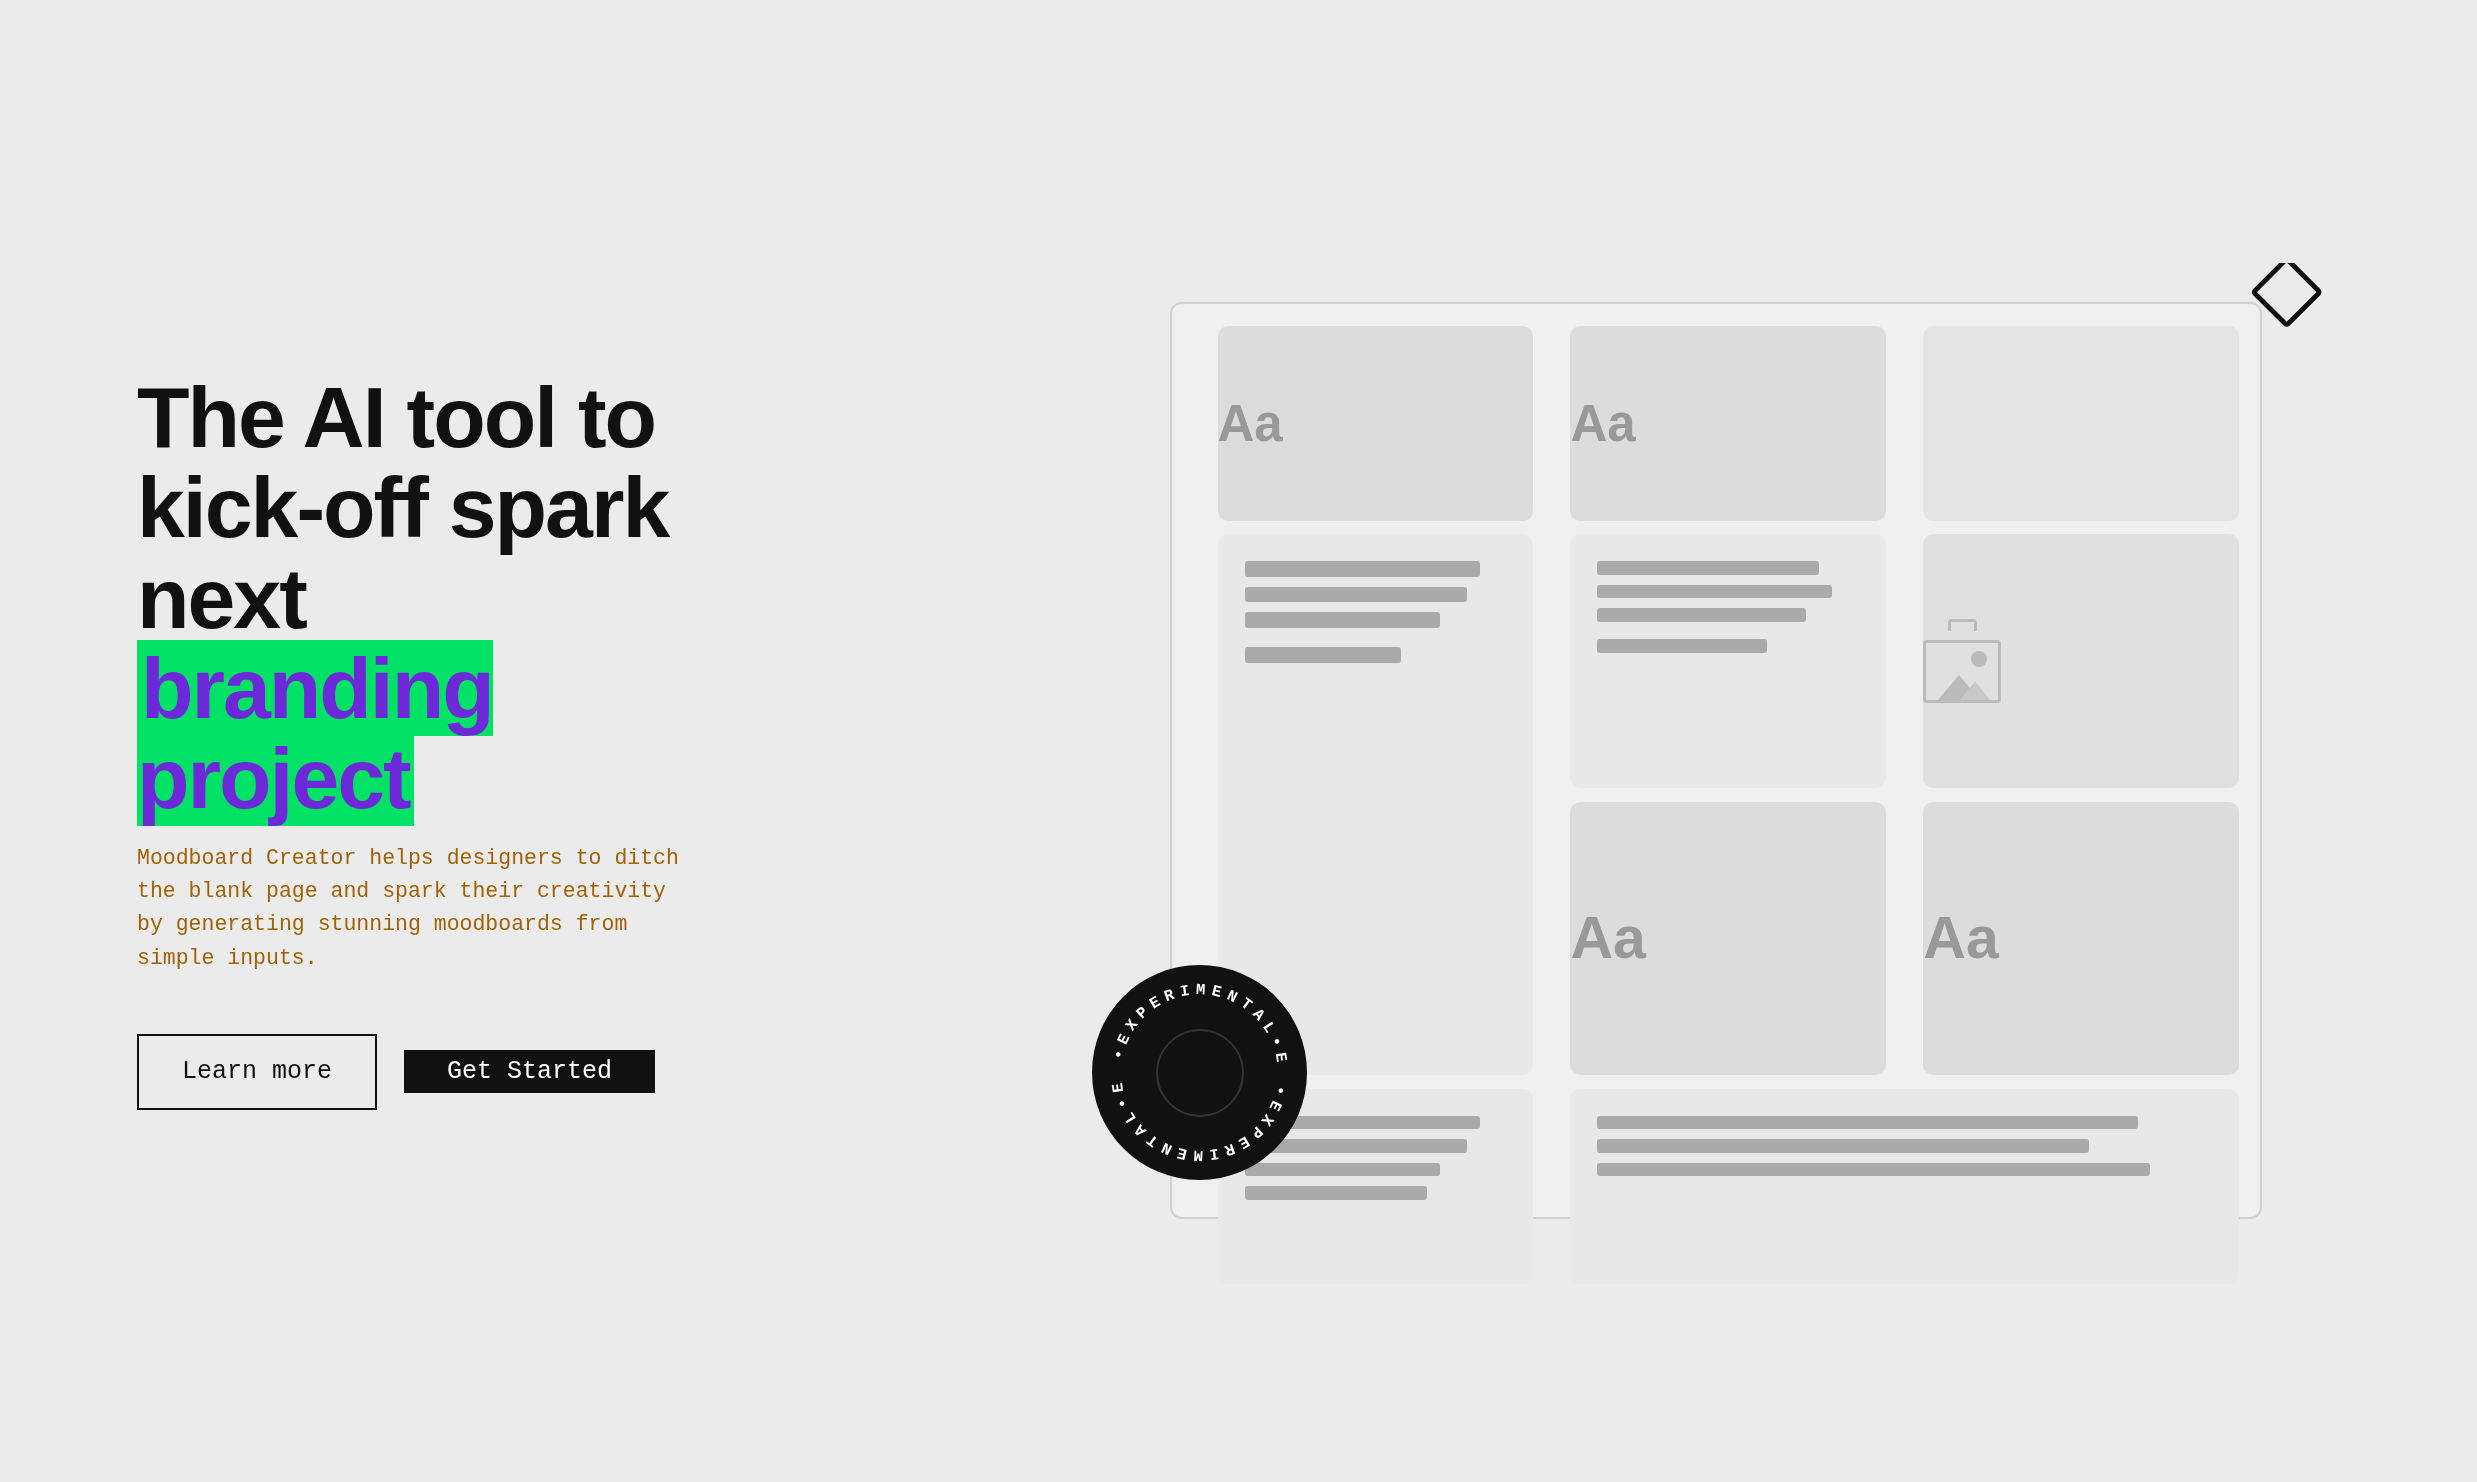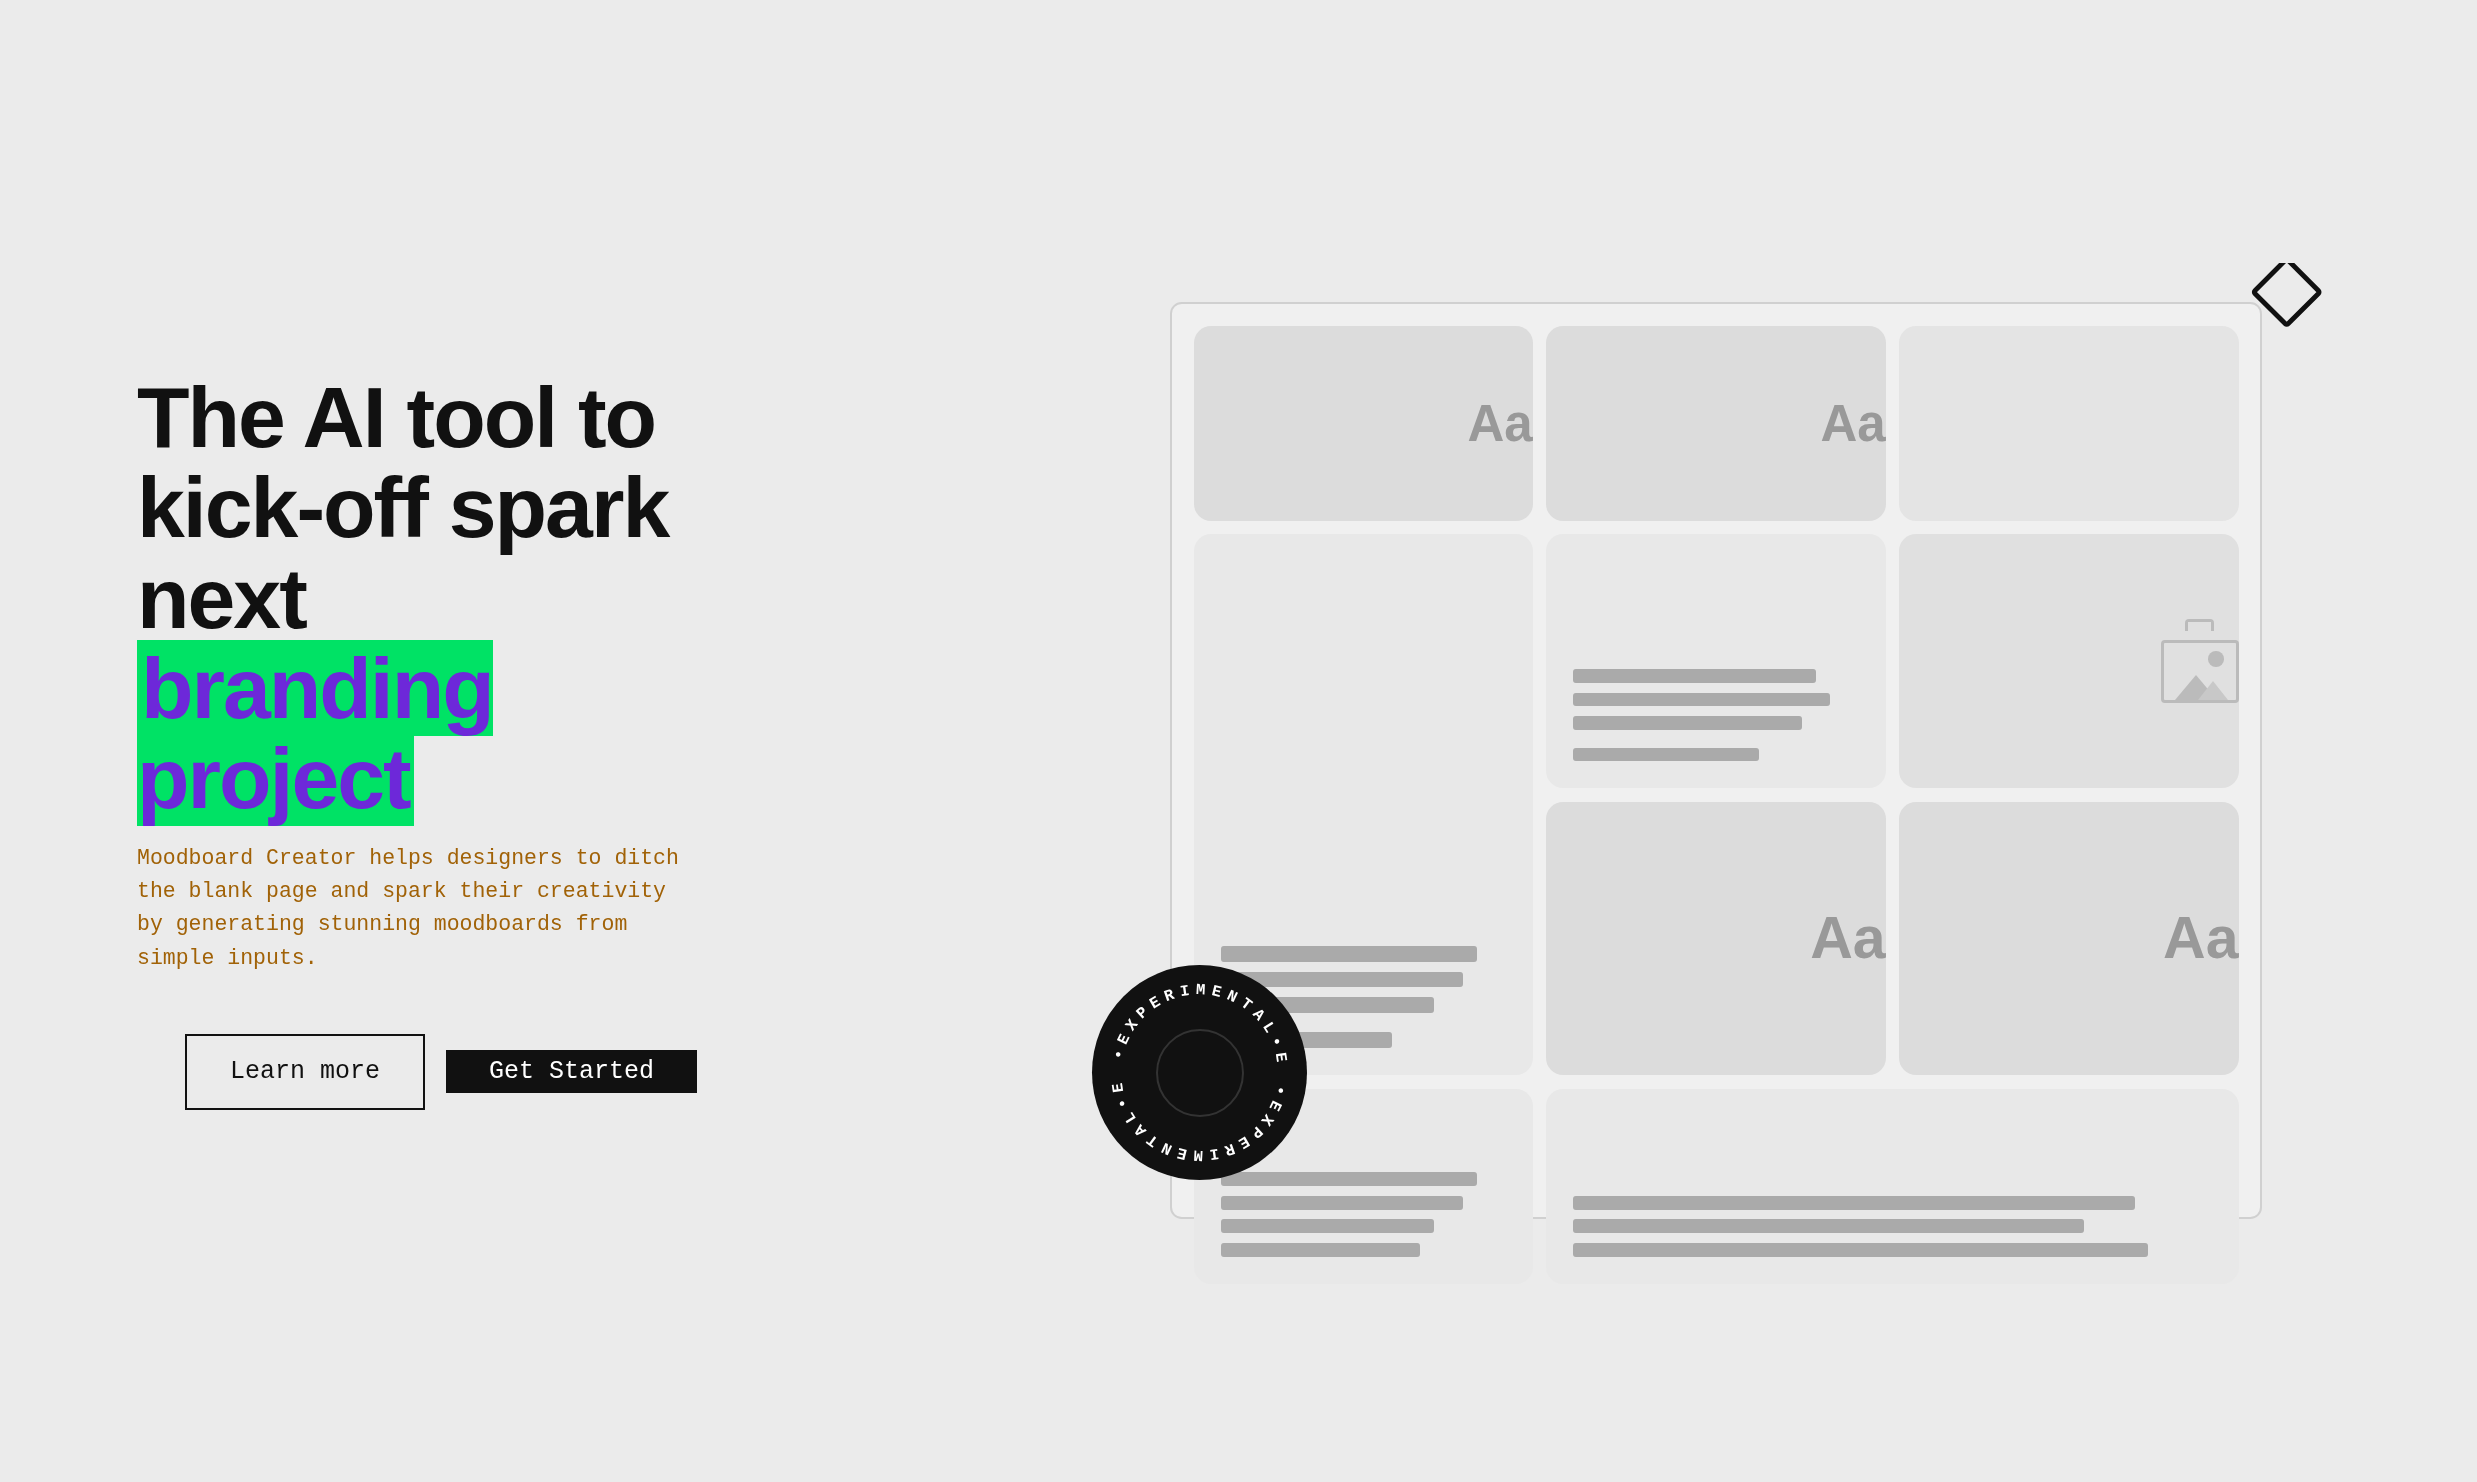--- a/index.html
+++ b/index.html
@@ -42,23 +42,22 @@
       font-size: 21.5px;
       line-height: 1.55;
       color: #a16207;
       margin-bottom: 59px;
       font-family: Liberation Mono, monospace;
       max-width: 546px;
     }
 
     .buttons {
       display: flex;
-      gap: 21px;
-      align-items: center;
-      margin-left: 48px;
+      gap: 27px;
+      align-items: center;
     }
 
     .btn-learn {
       border: 2.4px solid #111;
       background: transparent;
       color: #111;
       font-size: 25px;
       font-family: 'Courier New', Courier, monospace;
       padding: 21.5px 43px;
       cursor: pointer;
@@ -105,25 +104,26 @@
       border: 2px solid #d0d0d0;
       display: grid;
       grid-template-columns: 1fr 1fr 1fr;
       grid-template-rows: 195px 254px 273px 195px;
       gap: 13.7px;
       padding: 21.5px;
     }
 
     .grid-cell {
       background: #dcdcdc;
-      border-radius: 17px;
-      display: flex;
-      align-items: center;
-      justify-content: flex-end;
+      border-radius: 10px;
+      display: flex;
+      align-items: center;
+      justify-content: flex-start;
       overflow: hidden;
+      margin-left: 24px;
     }
 
     .grid-cell.font-cell {
       font-size: 51px;
       font-weight: 700;
       color: #999;
       font-family: Arial, sans-serif;
     }
 
     .grid-cell.text-cell {

